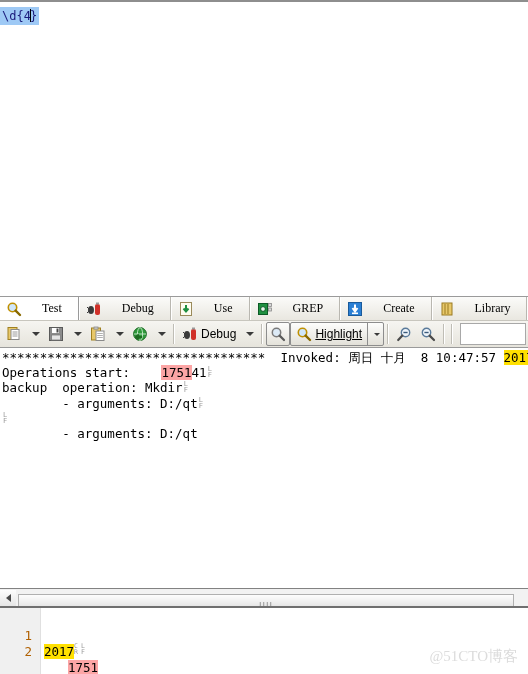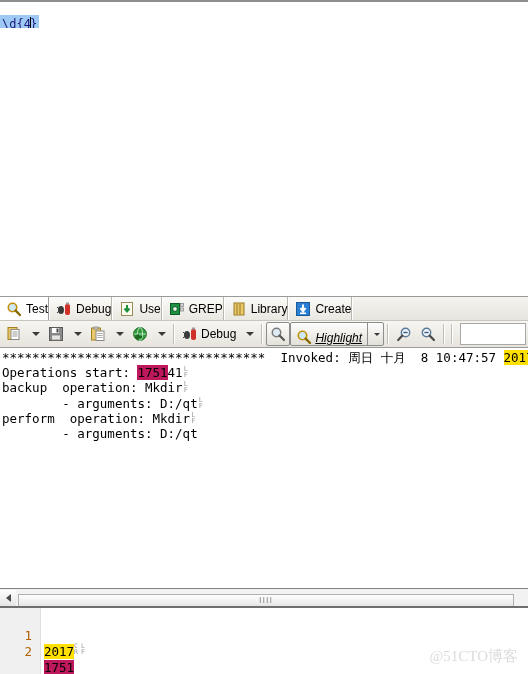--- a/index.html
+++ b/index.html
@@ -12,21 +12,21 @@
   .app{position:relative;width:528px;height:674px;}
 
   
   .topbar{
     position:absolute;left:0;top:0;width:528px;height:28px;
     background:#ffffff;
     border-top:2px solid #8e8e8e;
     box-sizing:border-box;
   }
   .search-input{
-    position:absolute;left:0;top:13px;height:18px;
+    position:absolute;left:0;top:5px;height:18px;
     padding:0 2px;
     font-family:"DejaVu Sans Mono","Liberation Mono",monospace;
     font-size:12px;
     line-height:18px;
     color:#1a1a7a;
     background:#9ec9f5;
     white-space:pre;
   }
   .caret{
     display:inline-block;width:1px;height:13px;
@@ -42,26 +42,27 @@
   
   .tabbar{
     position:absolute;left:0;top:296px;width:528px;height:24px;
     background:linear-gradient(to bottom,#f4f3ef 0%,#e7e5de 100%);
     border-top:1px solid #9a9a9a;
     box-sizing:border-box;
     display:flex;align-items:stretch;
     font-size:12px;
   }
   .tab{
-    display:flex;align-items:center;gap:4px;
-    padding:0 0 0 6px;
+    display:flex;align-items:center;gap:20px;
+    padding:0 16px 0 6px;
     border-right:1px solid #b9b7b0;
     border-left:1px solid #ffffff;
     cursor:default;white-space:nowrap;
     background:linear-gradient(to bottom,#fbfbf9 0%,#e9e7e0 100%);
+    font-family:Liberation Serif, serif;
   }
   .tab:first-child{border-left:none;}
   .tab.active{
     background:#ffffff;
     border-right:1px solid #9a9a9a;
   }
   .tab .tlabel{color:#000;}
   .tabfill{flex:1;border-left:1px solid #ffffff;}
 
   
@@ -96,21 +97,21 @@
   }
   .caretdown.sm{
     border-left:3px solid transparent;border-right:3px solid transparent;
     border-top:3px solid #3a3a3a;
   }
   .splitbtn{
     display:flex;align-items:stretch;height:22px;
     border:1px solid #8d8d8d;border-radius:2px;
     background:linear-gradient(to bottom,#fdfdfc 0%,#e2e0d8 100%);
   }
-  .splitbtn .mainpart{display:flex;align-items:flex-end;gap:3px;padding:0 5px;font-style:italic;}
+  .splitbtn .mainpart{display:flex;align-items:center;gap:3px;padding:0 5px;}
   .splitbtn .arrowpart{
     display:flex;align-items:center;justify-content:center;width:15px;
     border-left:1px solid #8d8d8d;
   }
   .ulabel{text-decoration:underline;}
   .combo-wholefile{
     height:20px;margin-left:4px;padding:0 6px;
     display:flex;align-items:center;
     background:#ffffff;border:1px solid #a8a8a8;
     font-size:12px;color:#000;flex:1;min-width:0;
@@ -122,21 +123,21 @@
     background:#ffffff;overflow:hidden;
     font-family:"DejaVu Sans Mono","Liberation Mono",monospace;
     font-size:12.5px;
     padding-top:2px;
     box-sizing:border-box;
   }
   .tline{
     height:15.2px;line-height:15.2px;white-space:pre;
     padding-left:2px;color:#000;
   }
-  .sel-blue{background:#be185d;}
+  .sel-blue{background:#fca5a5;margin-left:24px;}
   .sel-yellow{background:#ffe000;}
   .eol{
     display:inline-block;position:relative;
     width:9px;height:11px;vertical-align:-1px;
     color:#9a9a9a;font-size:7px;line-height:6px;
     font-family:"DejaVu Sans Mono",monospace;
   }
   .eol .c1{position:absolute;left:1px;top:-1px;}
   .eol .c2{position:absolute;left:1px;top:5px;}
   .stars{letter-spacing:0px;}
@@ -153,21 +154,21 @@
   }
   .arrow-left{
     width:0;height:0;border-top:4px solid transparent;border-bottom:4px solid transparent;
     border-right:5px solid #4a4a4a;
   }
   .hsb-track{flex:1;height:16px;background:#f2f2f2;position:relative;}
   .hsb-thumb{
     position:absolute;left:2px;top:4px;width:96.5%;height:15px;
     background:linear-gradient(to bottom,#fdfdfd 0%,#eeeeee 50%,#dcdcdc 100%);
     border:1px solid #b0b0b0;border-radius:0;
-    display:flex;align-items:flex-start;justify-content:center;
+    display:flex;align-items:flex-end;justify-content:center;
     color:#8d8d8d;font-size:9px;letter-spacing:1px;
   }
 
   
   .results{
     position:absolute;left:0;top:606px;width:528px;height:68px;
     background:#ffffff;border-top:2px solid #6f6f6f;
     box-sizing:border-box;overflow:hidden;
   }
   .results .gutter{
@@ -256,37 +257,37 @@
           <rect x="11.5" y="2.5" width="3" height="3" fill="#d8d8d8" stroke="#888" stroke-width=".8"></rect>
           <rect x="11.5" y="7" width="3" height="3" fill="#d8d8d8" stroke="#888" stroke-width=".8"></rect>
         </svg>
       </span>
       <span class="tlabel">GREP</span>
     </div>
 
     <div class="tab">
       <span class="ico">
         <svg width="16" height="16" viewBox="0 0 16 16">
+          <rect x="1.5" y="1.5" width="13" height="13" fill="#2a7fd4" stroke="#1a5a9a" stroke-width="1"></rect>
+          <path d="M8 3.5 L8 9.5 M5.5 7 L8 10.5 L10.5 7" stroke="#ffffff" stroke-width="2" fill="none"></path>
+          <rect x="5" y="11.5" width="6" height="1.6" fill="#ffffff"></rect>
+        </svg>
+      </span>
+      <span class="tlabel">Create</span>
+    </div>
+
+    <div class="tab">
+      <span class="ico">
+        <svg width="16" height="16" viewBox="0 0 16 16">
           <rect x="3" y="2" width="10" height="12" fill="#e8c86a" stroke="#9a7a20" stroke-width="1"></rect>
           <line x1="6" y1="3" x2="6" y2="13" stroke="#9a7a20" stroke-width="1"></line>
           <line x1="9" y1="3" x2="9" y2="13" stroke="#9a7a20" stroke-width="1"></line>
         </svg>
       </span>
       <span class="tlabel">Library</span>
-    </div>
-
-    <div class="tab">
-      <span class="ico">
-        <svg width="16" height="16" viewBox="0 0 16 16">
-          <rect x="1.5" y="1.5" width="13" height="13" fill="#2a7fd4" stroke="#1a5a9a" stroke-width="1"></rect>
-          <path d="M8 3.5 L8 9.5 M5.5 7 L8 10.5 L10.5 7" stroke="#ffffff" stroke-width="2" fill="none"></path>
-          <rect x="5" y="11.5" width="6" height="1.6" fill="#ffffff"></rect>
-        </svg>
-      </span>
-      <span class="tlabel">Create</span>
     </div>
 
 
     <div class="tabfill"></div>
   </div>
 
   <div class="toolbar">
 
     <div class="tbtn">
       <span class="ico">
@@ -425,21 +426,21 @@
   <div class="textview">
 
     <div class="tline"><span class="stars">***********************************</span><span>  Invoked: </span><span>周日 十月  8 10:47:57 </span><span class="sel-yellow">2017</span></div>
 
     <div class="tline"><span>Operations start: </span><span class="sel-blue">1751</span><span>41</span><span class="eol"><span class="c1">L</span><span class="c2">F</span></span></div>
 
     <div class="tline"><span>backup  operation: Mkdir</span><span class="eol"><span class="c1">L</span><span class="c2">F</span></span></div>
 
     <div class="tline"><span>        - arguments: D:/qt</span><span class="eol"><span class="c1">L</span><span class="c2">F</span></span></div>
 
-    <div class="tline"><span>perform  operation: Mkdir</span><span class="eol"><span class="c1">L</span><span class="c2">F</span></span></div>
+    <div class="tline"><span class="eol"><span class="c1">L</span><span class="c2">F</span></span></div>
 
     <div class="tline"><span>        - arguments: D:/qt</span></div>
   </div>
 
   <div class="hscroll">
     <div class="hsb-left">
       <span class="arrow-left"></span>
     </div>
     <div class="hsb-track">
       <div class="hsb-thumb">

